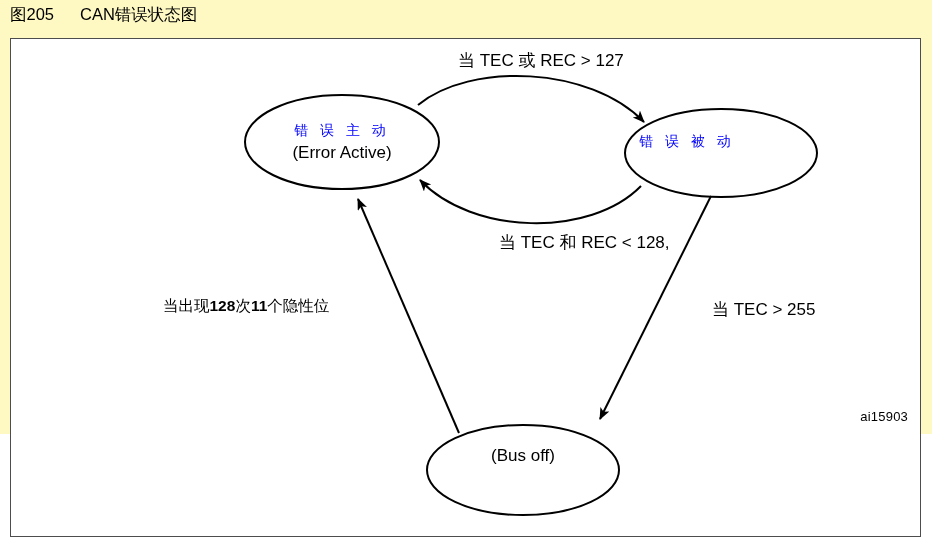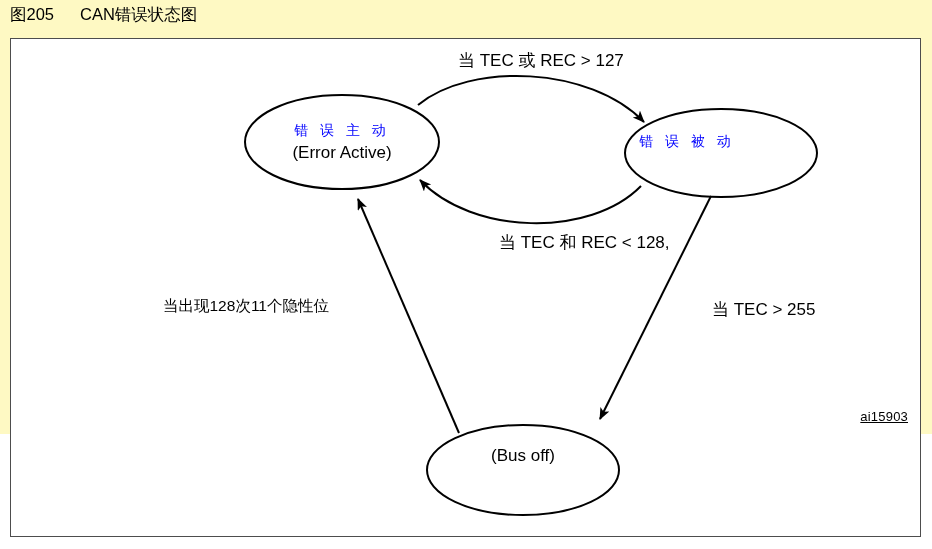--- a/index.html
+++ b/index.html
@@ -67,29 +67,28 @@
     line-height: 20px;
     white-space: nowrap;
   }
   .edge-label {
     position: absolute;
     color: #000000;
     font-size: 17px;
     white-space: nowrap;
     line-height: 17px;
   }
-  .edge-label b { font-weight: normal; margin-top: 12px; }
+  .edge-label b { font-weight: bold; margin-top: 12px; }
   .figure-id {
     position: absolute;
     right: 24px;
     bottom: 10px;
     font-size: 13px;
     color: #000000;
     letter-spacing: 0.2px;
-    text-decoration: underline;
   }
 </style>
 </head>
 <body>
 
 <div id="page">
 
   <div class="caption"><span>图205</span><span class="cap-gap"></span><span>CAN错误状态图</span></div>
 
   <div class="figure-frame"></div>

